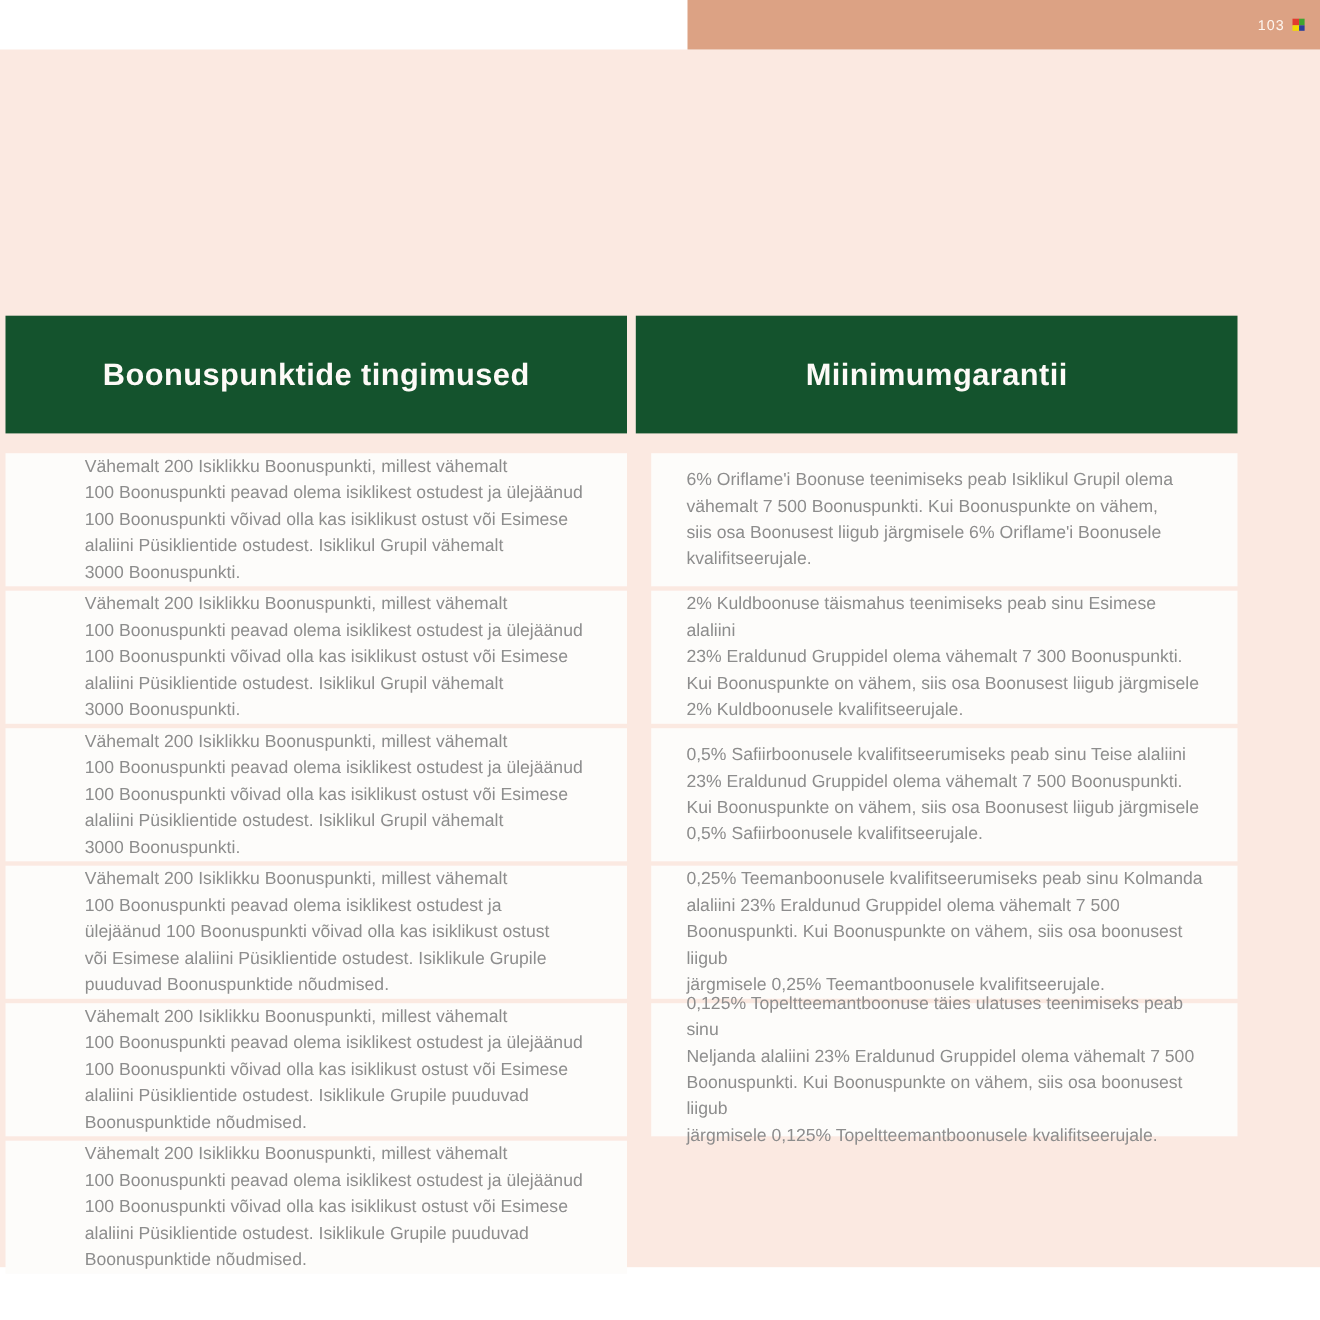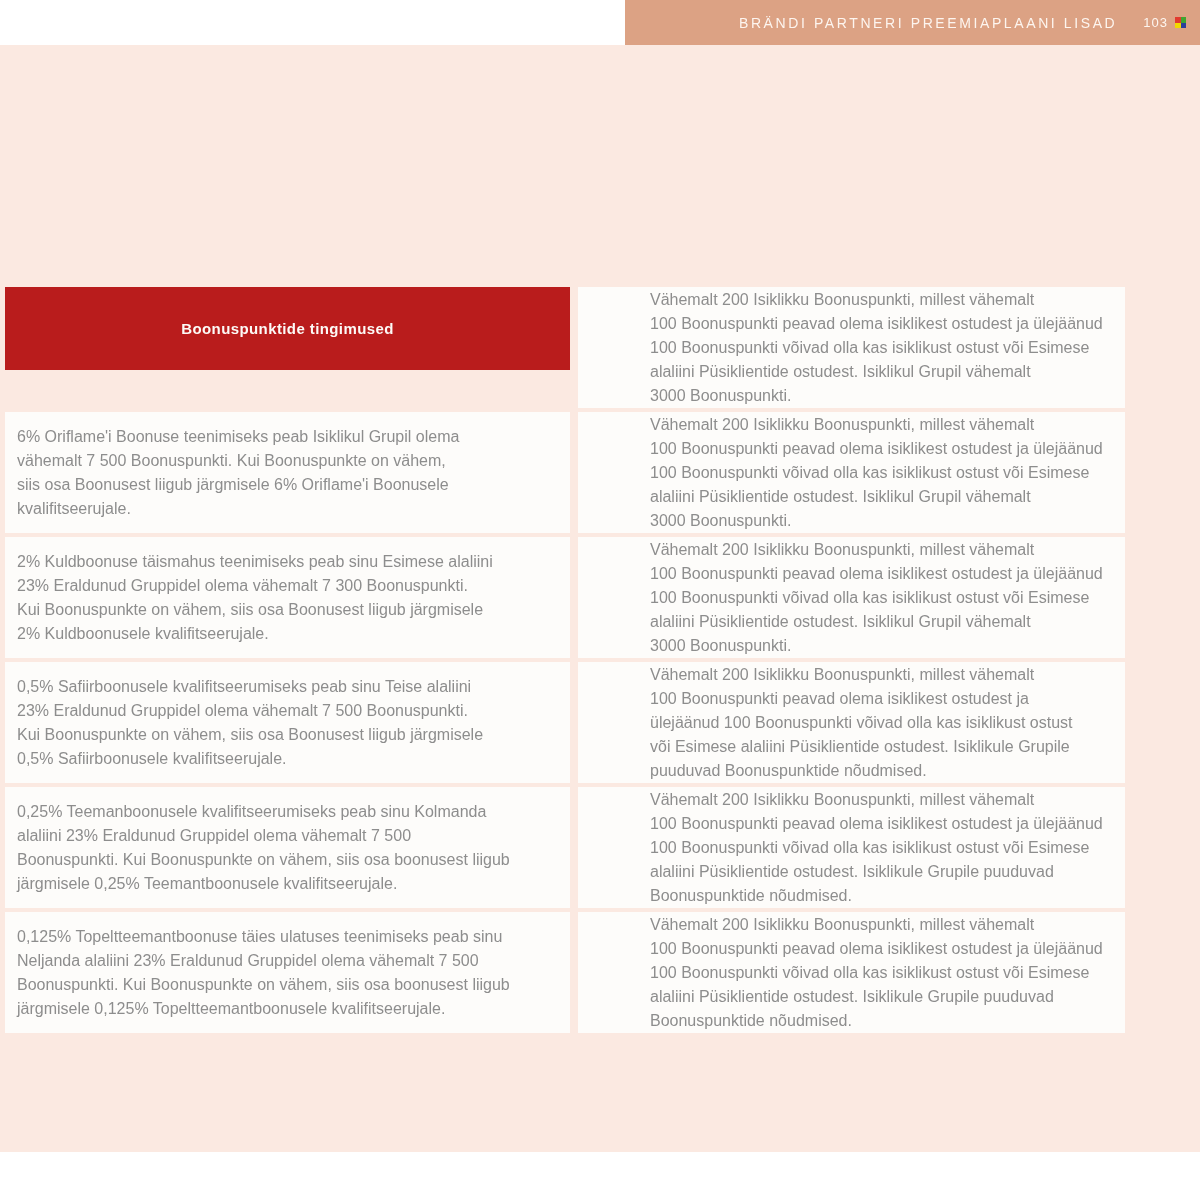--- a/index.html
+++ b/index.html
@@ -63,70 +63,71 @@
     position:absolute;
     left:5px;top:287px;
     width:1120px;
     display:grid;
     grid-template-columns:565px 547px;
     column-gap:8px;
     row-gap:4px;
     grid-auto-rows:121px;
   }
   .th{
-    height:83px;
-    background:#b91c1c;
+    height:107px;
+    background:#14532d;
     display:flex;
     align-items:center;
     justify-content:center;
     color:#fdfaf7;
-    font-size:15px;
+    font-size:28px;
     font-weight:700;
     letter-spacing:0.4px;
   }
   .cell{
     background:#fdfcfa;
     color:#8d8d8d;
     font-size:16px;
     line-height:24px;
     white-space:pre-line;
     display:flex;
     flex-direction:column;
     justify-content:center;
     box-sizing:border-box;
   }
   .cell.left{
     padding-left:72px;
   }
   .cell.right{
-    padding-left:12px;
+    padding-left:32px;
     padding-right:28px;
+    margin-left:14px;
   }
 </style>
 </head>
 <body>
 
 <div class="page">
 
   <div class="pink-band"></div>
 
   <div class="topbar">
-    <span class="topbar-title">BRÄNDI PARTNERI PREEMIAPLAANI LISAD</span>
     <span class="topbar-page">103</span>
     <span class="brand-mark">
       <span class="bm-red"></span>
       <span class="bm-green"></span>
       <span class="bm-yellow"></span>
       <span class="bm-blue"></span>
     </span>
   </div>
 
   <div class="table">
 
     <div class="th">Boonuspunktide tingimused</div>
+    <div class="th">Miinimumgarantii</div>
 
     <div class="cell left">Vähemalt 200 Isiklikku Boonuspunkti, millest vähemalt
 100 Boonuspunkti peavad olema isiklikest ostudest ja ülejäänud
 100 Boonuspunkti võivad olla kas isiklikust ostust või Esimese
 alaliini Püsiklientide ostudest. Isiklikul Grupil vähemalt
 3000 Boonuspunkti.</div>
     <div class="cell right">6% Oriflame'i Boonuse teenimiseks peab Isiklikul Grupil olema
 vähemalt 7 500 Boonuspunkti. Kui Boonuspunkte on vähem,
 siis osa Boonusest liigub järgmisele 6% Oriflame'i Boonusele
 kvalifitseerujale.</div>

